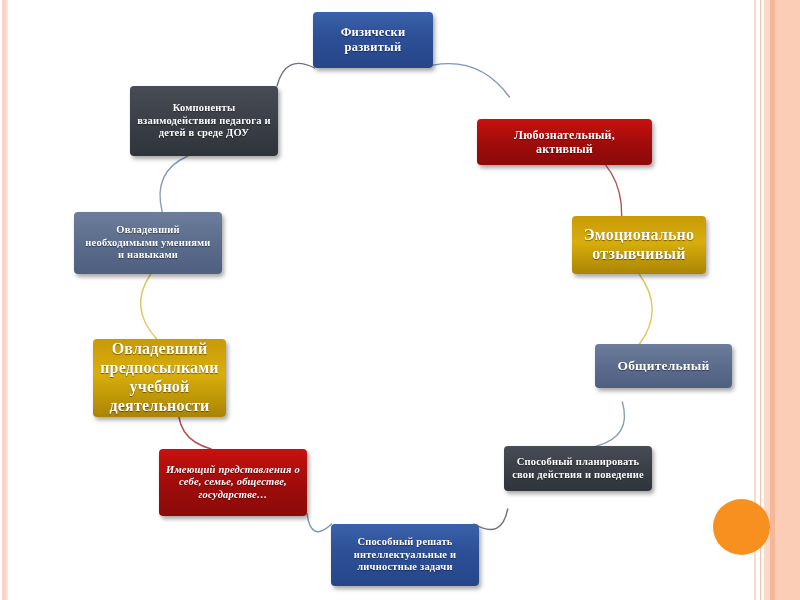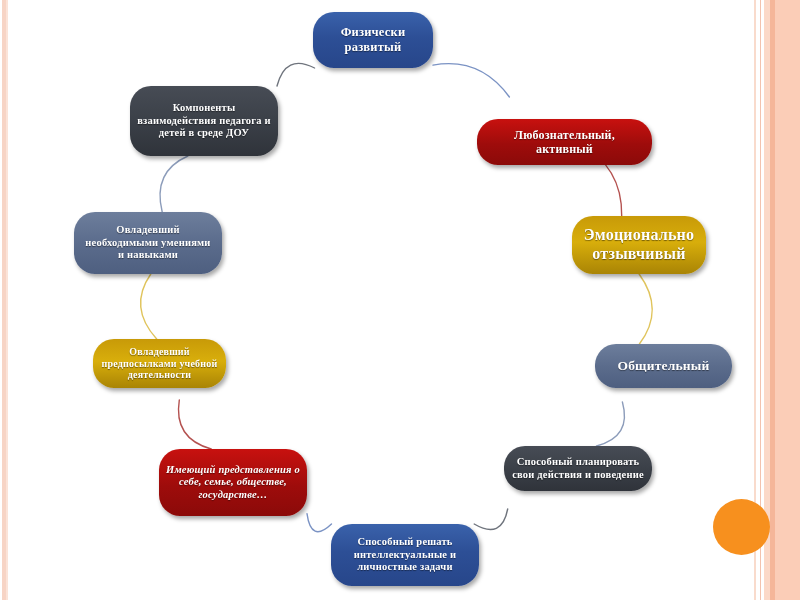--- a/index.html
+++ b/index.html
@@ -46,21 +46,21 @@
   #arcs {
     position: absolute;
     left: 0; top: 0;
     width: 800px; height: 600px;
   }
 
   
   .node {
     position: absolute;
     box-sizing: border-box;
-    border-radius: 21px;
+    border-radius: 4px;
     display: flex;
     align-items: center;
     justify-content: center;
     text-align: center;
     color: #ffffff;
     font-weight: bold;
     line-height: 1.18;
     padding: 20px 7px;
     box-shadow: 2px 3px 4px rgba(0,0,0,.35);
     text-shadow: 0 1px 1px rgba(0,0,0,.45);
@@ -118,21 +118,21 @@
       </div>
       <div class="node g-dark" style="left: 504px; top: 446px; width: 148px; height: 45px; font-size: 10.5px;">
         <span class="node-label">Способный планировать свои действия и поведение</span>
       </div>
       <div class="node g-blue" style="left: 331px; top: 524px; width: 148px; height: 62px; font-size: 10.5px;">
         <span class="node-label">Способный решать интеллектуальные и личностные задачи</span>
       </div>
       <div class="node g-red" style="left: 159px; top: 449px; width: 148px; height: 67px; font-size: 10.5px; font-style: italic;">
         <span class="node-label">Имеющий представления о себе, семье, обществе, государстве…</span>
       </div>
-      <div class="node g-gold" style="left: 93px; top: 339px; width: 133px; height: 49px; font-size: 10px;">
+      <div class="node g-gold" style="left: 93px; top: 339px; width: 133px; height: 78px; font-size: 16px;">
         <span class="node-label">Овладевший предпосылками учебной деятельности</span>
       </div>
       <div class="node g-slate" style="left: 74px; top: 212px; width: 148px; height: 62px; font-size: 10.5px;">
         <span class="node-label">Овладевший необходимыми умениями и навыками</span>
       </div>
       <div class="node g-dark" style="left: 130px; top: 86px; width: 148px; height: 70px; font-size: 10.5px;">
         <span class="node-label">Компоненты взаимодействия педагога и детей в среде ДОУ</span>
       </div>
     </div>
 

